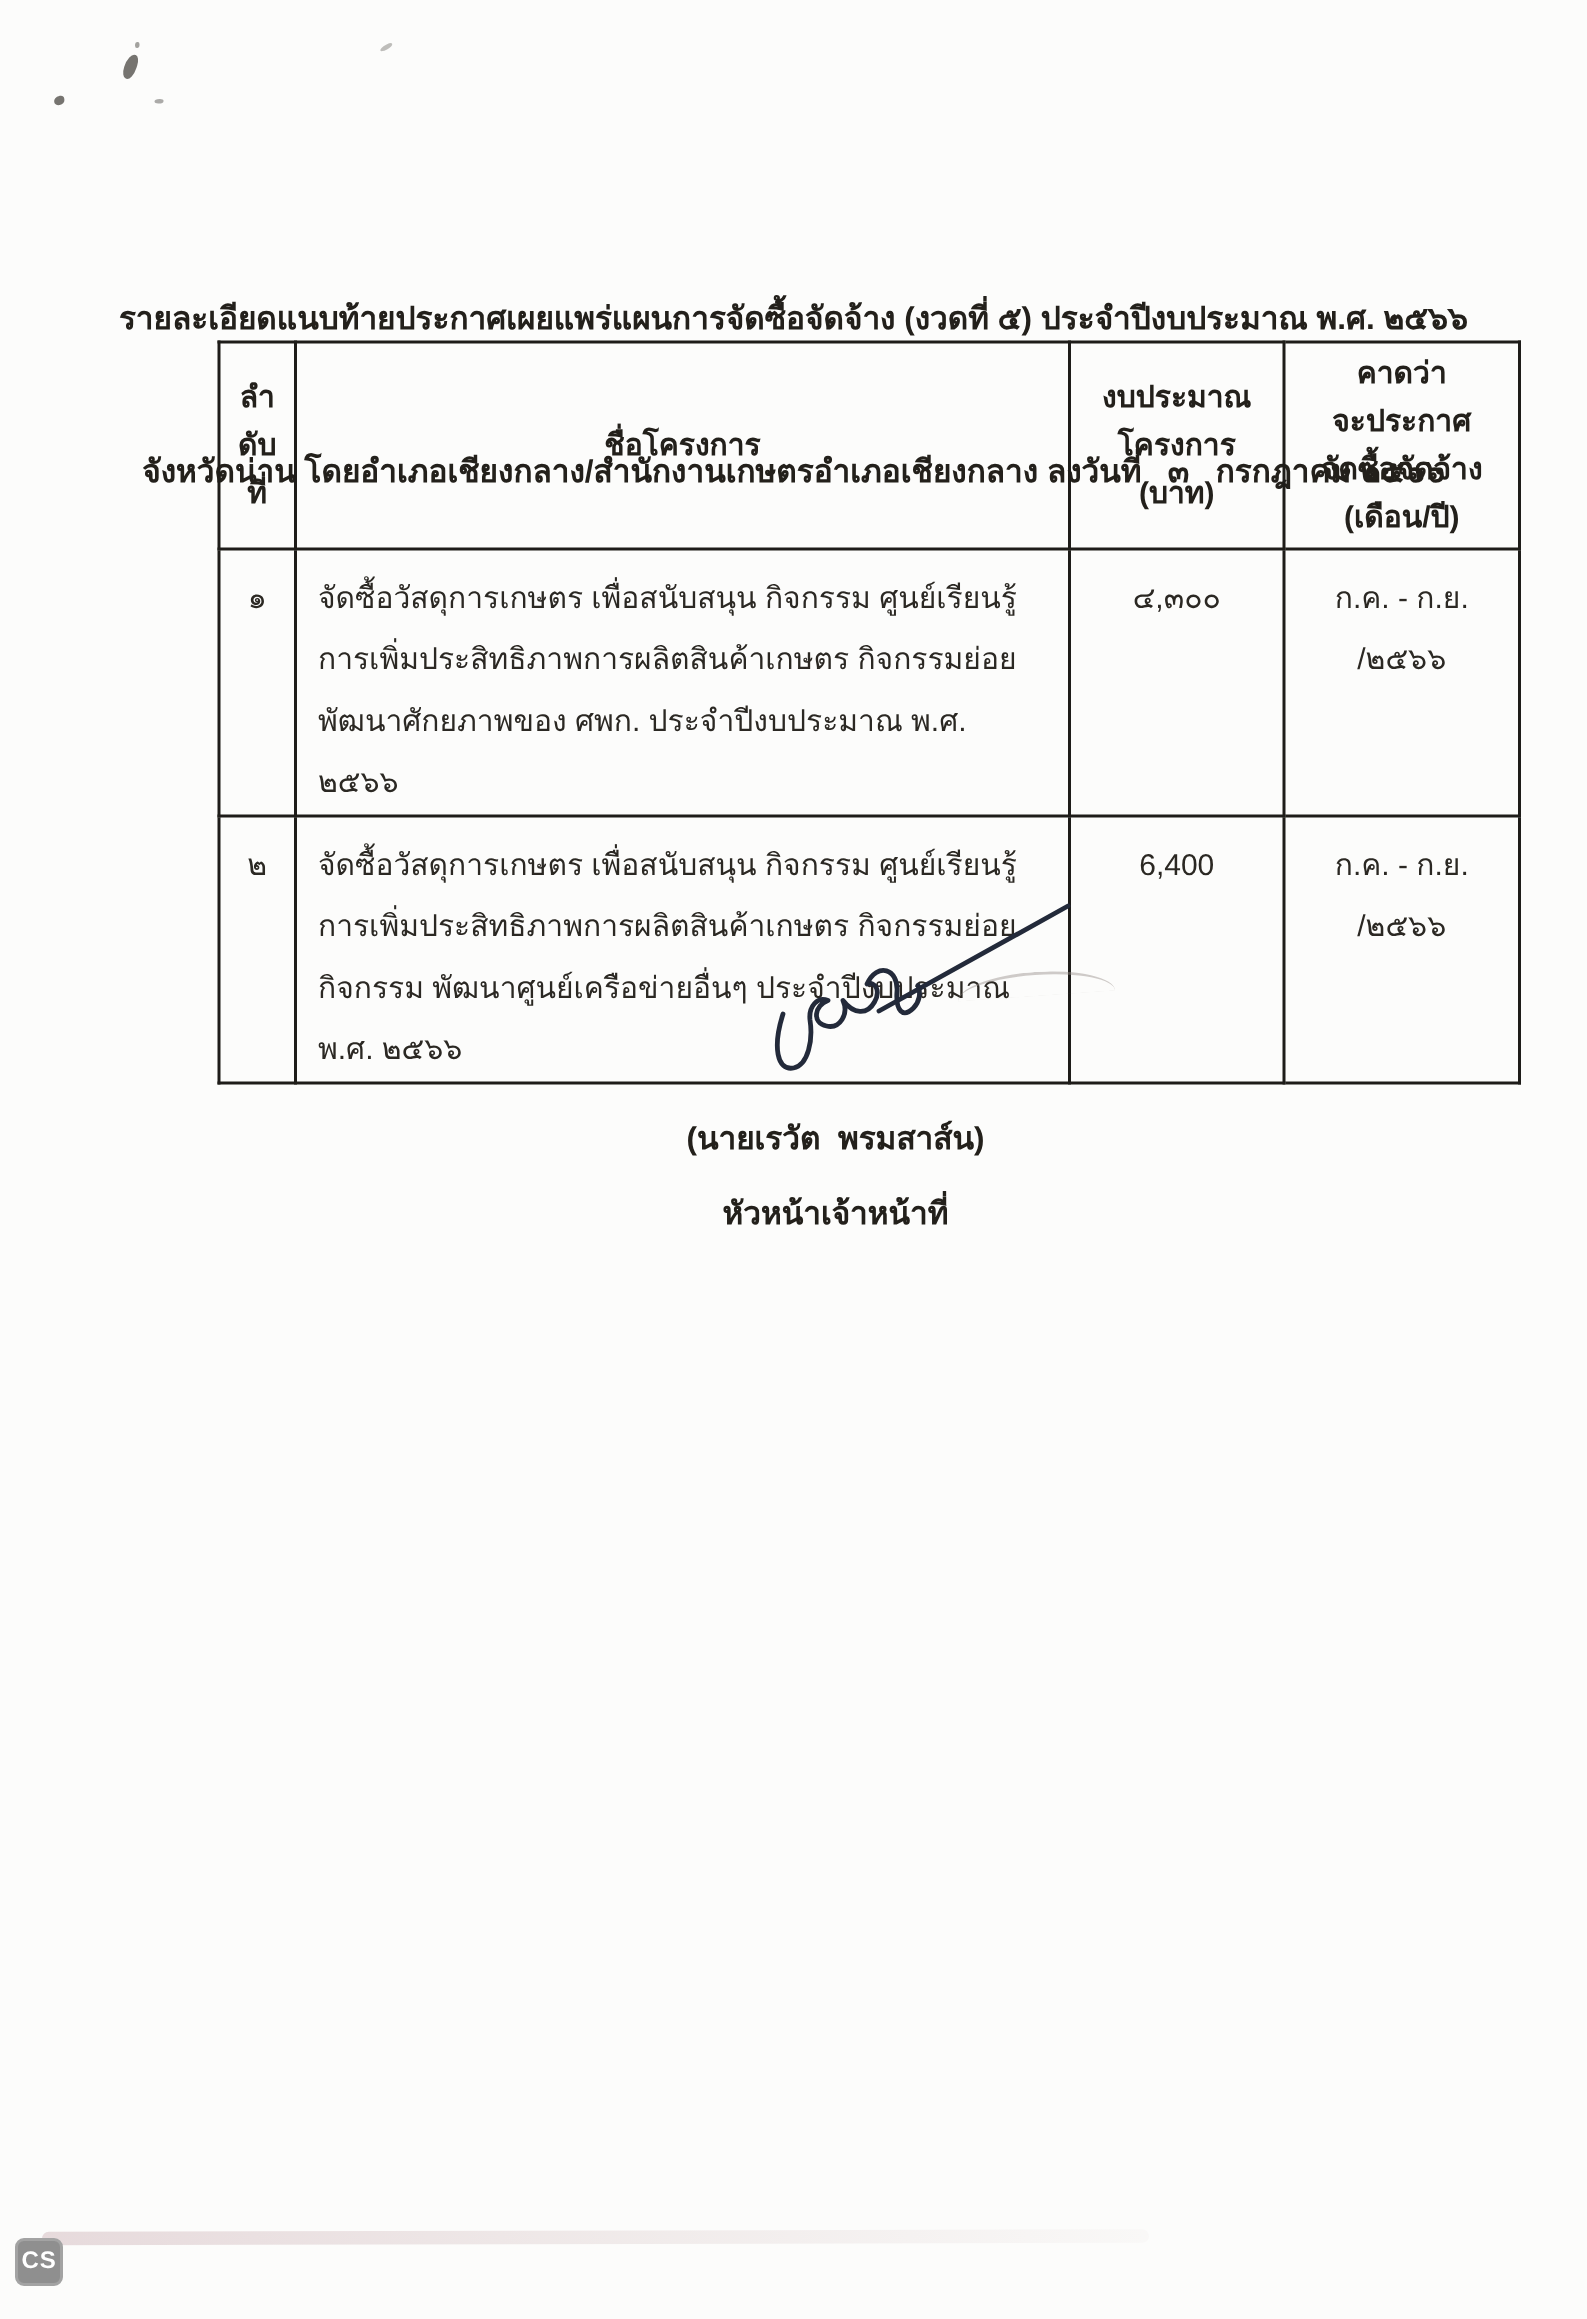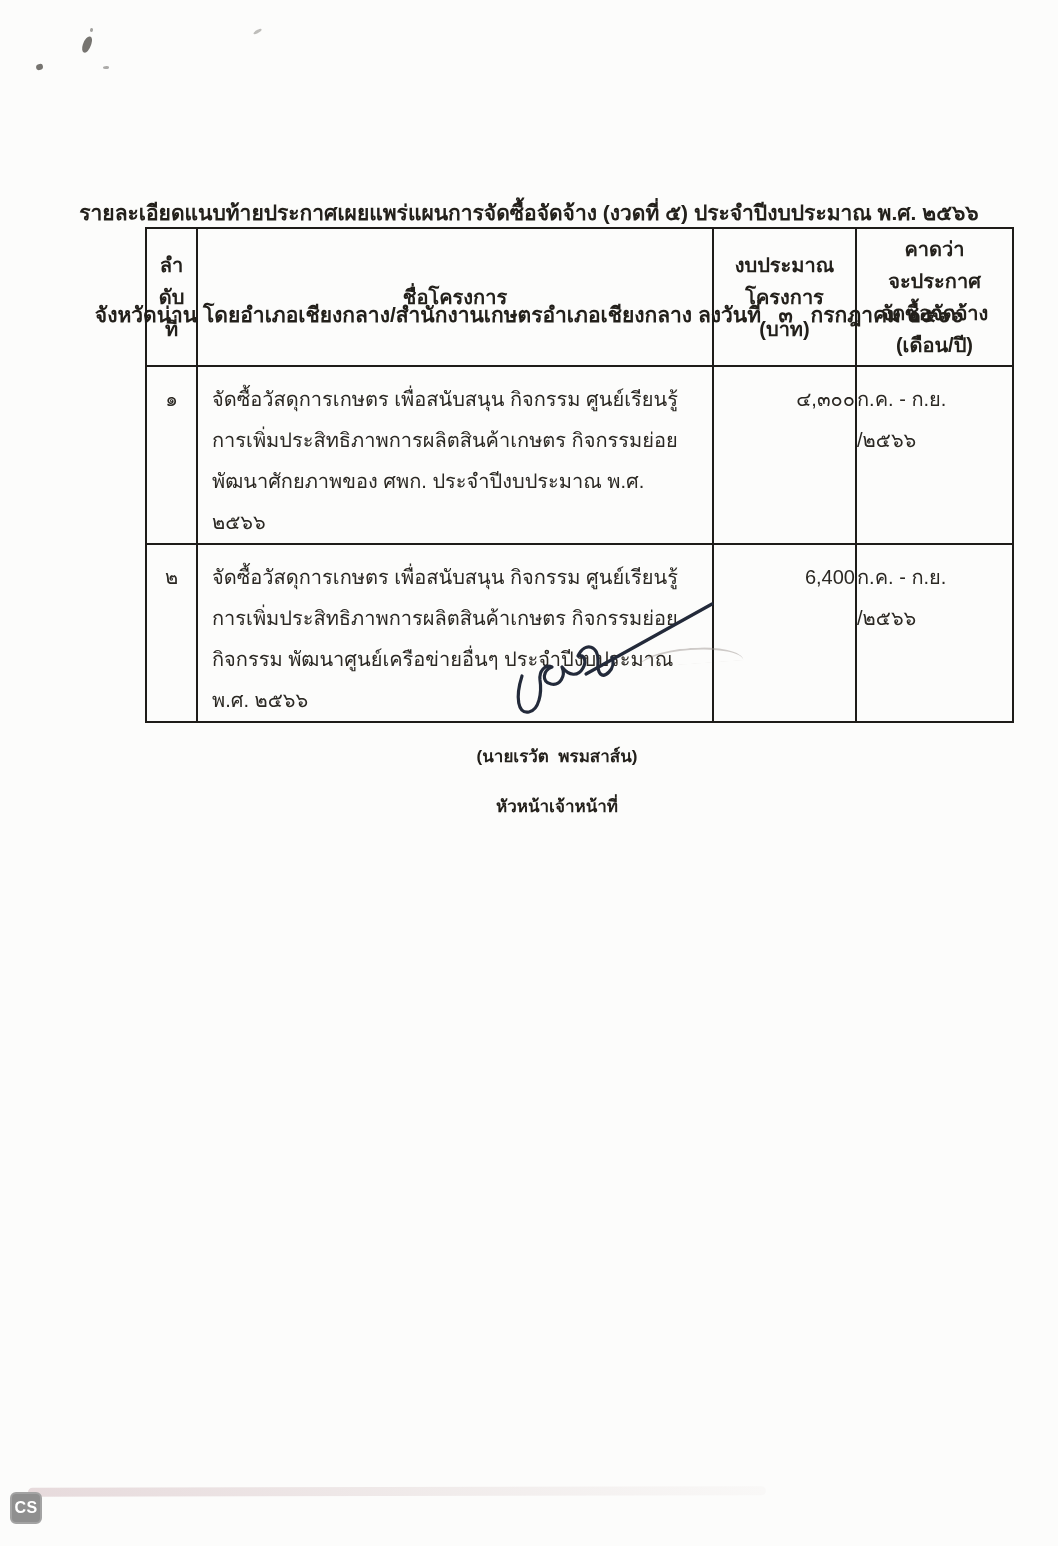--- a/index.html
+++ b/index.html
@@ -61,43 +61,43 @@
   }
   .proc-table td {
     vertical-align: top;
     padding-top: 12px;
     line-height: 2.05;
   }
   .proc-table tr.row-1 td { height: 132px; }
   .proc-table tr.row-2 td { height: 135px; }
   td.cell-no { text-align: center; }
   td.cell-project { padding-left: 14px; padding-right: 10px; text-align: left; }
-  td.cell-budget { text-align: right; }
-  td.cell-expected { white-space: pre-line; }
+  td.cell-budget { text-align: center; }
+  td.cell-expected { text-align: center; white-space: pre-line; }
 
   .signature-svg {
     position: absolute;
     left: 498px; top: 596px;
     width: 228px; height: 150px;
     z-index: 3;
   }
   .pencil-smudge {
     position: absolute;
     left: 638px; top: 648px;
     width: 105px; height: 16px;
     border-top: 2px solid rgba(150,143,138,.45);
     border-radius: 50%/100% 100% 0 0;
     transform: rotate(-4deg);
   }
   .sign-name, .sign-position {
     position: absolute;
     left: 407px;
     width: 300px;
     text-align: center;
-    font-size: 17px;
+    font-size: 21px;
     font-weight: 700;
     color: #23201b;
     white-space: pre-wrap;
   }
   .sign-name { top: 742px; }
   .sign-position { top: 792px; }
 
   .scan-strip {
     position: absolute;
     left: 28px; top: 1487px;

